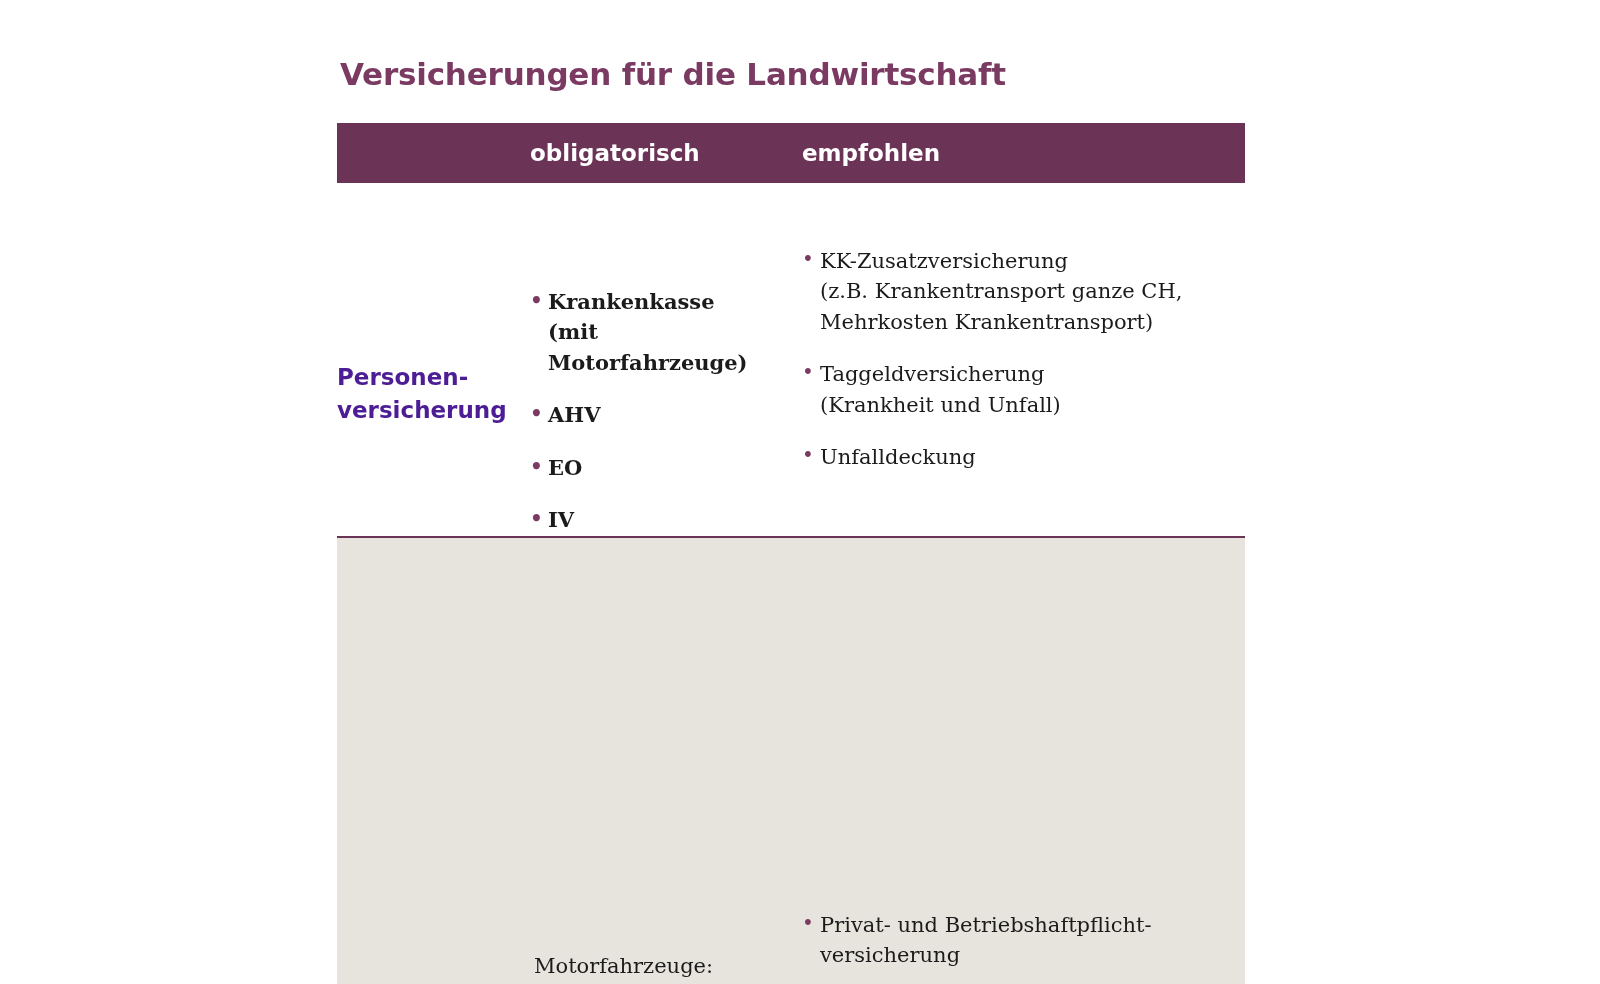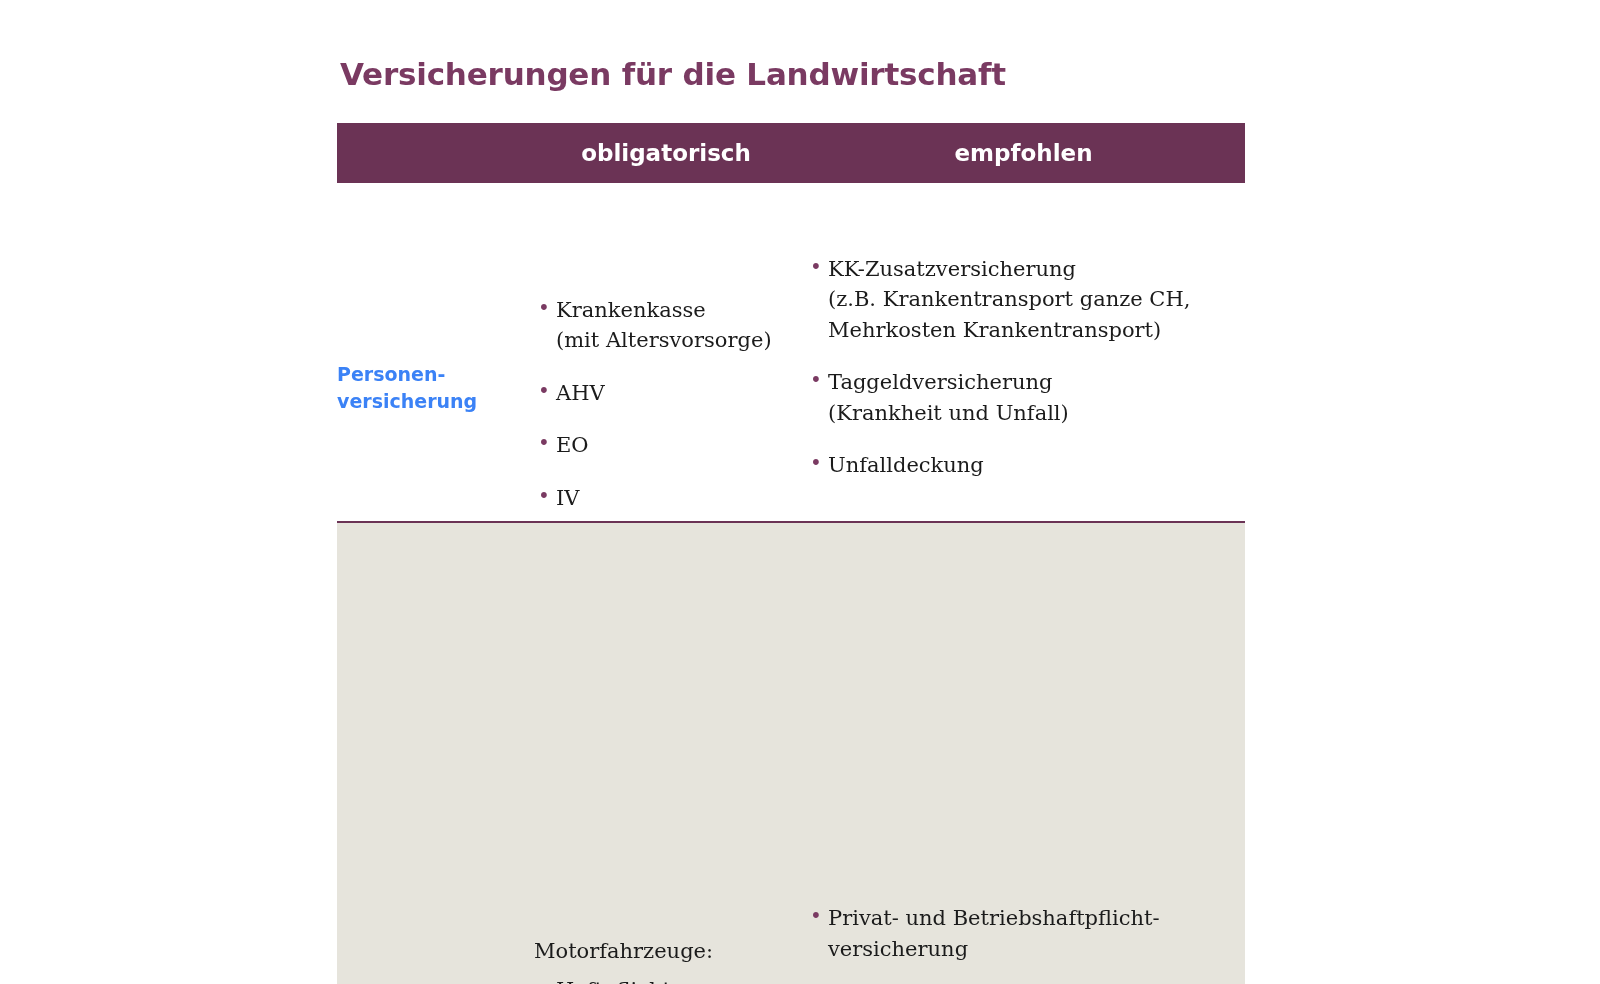--- a/index.html
+++ b/index.html
@@ -34,21 +34,20 @@
     position: absolute;
     left: 337px;
     top: 123px;
     width: 908px;
   }
   .thead {
     display: flex;
     background: #6b3355;
     height: 60px;
     align-items: center;
-    text-align: center;
   }
   .th-spacer { width: 193px; }
   .th {
     color: #ffffff;
     font-family: "DejaVu Sans", sans-serif;
     font-weight: bold;
     font-size: 23px;
   }
   .th-oblig { width: 272px; }
   .th-empf { width: 443px; }
@@ -64,44 +63,44 @@
   }
   .row-sach {
     background: #e6e4dc;
     border-bottom: 1px solid #9b9b94;
     min-height: 393px;
   }
   .cell-label {
     width: 193px;
     font-family: "DejaVu Sans", sans-serif;
     font-weight: bold;
-    font-size: 19px;
+    font-size: 23px;
     line-height: 1.42;
-    color: #3b82f6;
+    color: #4c1d95;
   }
   .row-personen .cell-label { padding-top: 178px; }
   .row-sach .cell-label { padding-top: 505px; }
   .cell-oblig {
     width: 272px;
     font-size: 21px;
     line-height: 1.45;
   }
   .cell-empf {
     width: 443px;
     font-size: 21px;
     line-height: 1.45;
   }
-  .row-personen .cell-oblig { padding-top: 104px; }
+  .row-personen .cell-oblig { padding-top: 104px; font-weight: bold; }
   .row-personen .cell-empf { padding-top: 63px; }
   .row-sach .cell-oblig { padding-top: 413px; }
   .row-sach .cell-empf { padding-top: 372px; }
 
   ul.bl {
     list-style: none;
-    margin: 8px;
+    margin: 0;
     padding: 0;
   }
   ul.bl li {
     position: relative;
     padding-left: 18px;
     margin-bottom: 22px;
   }
   ul.bl li:last-child { margin-bottom: 0; }
   ul.bl li::before {
     content: "•";
@@ -135,21 +134,21 @@
 
     <div class="row row-personen">
       <div class="cell-label">
         <span class="sub">Personen-</span>
         <span class="sub">versicherung</span>
       </div>
       <div class="cell-oblig">
         <ul class="bl">
           <li>
             <span class="sub">Krankenkasse</span>
-            <span class="sub">(mit Altersvorsorge)</span>
+            <span class="sub">(mit Motorfahrzeuge)</span>
           </li>
           <li>
             <span class="sub">AHV</span>
           </li>
           <li>
             <span class="sub">EO</span>
           </li>
           <li>
             <span class="sub">IV</span>
           </li>

